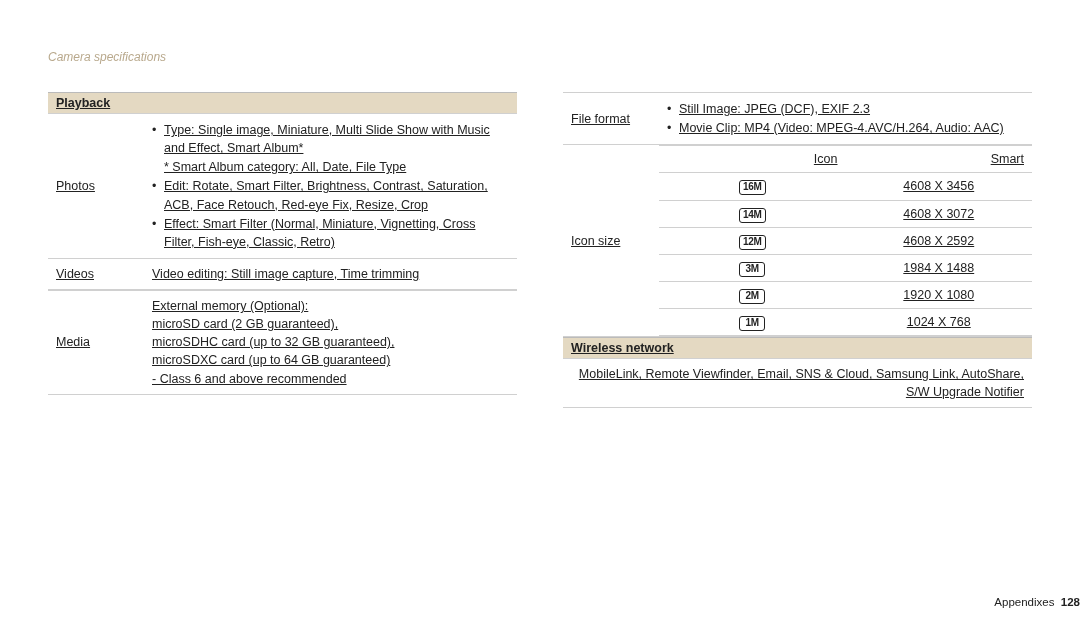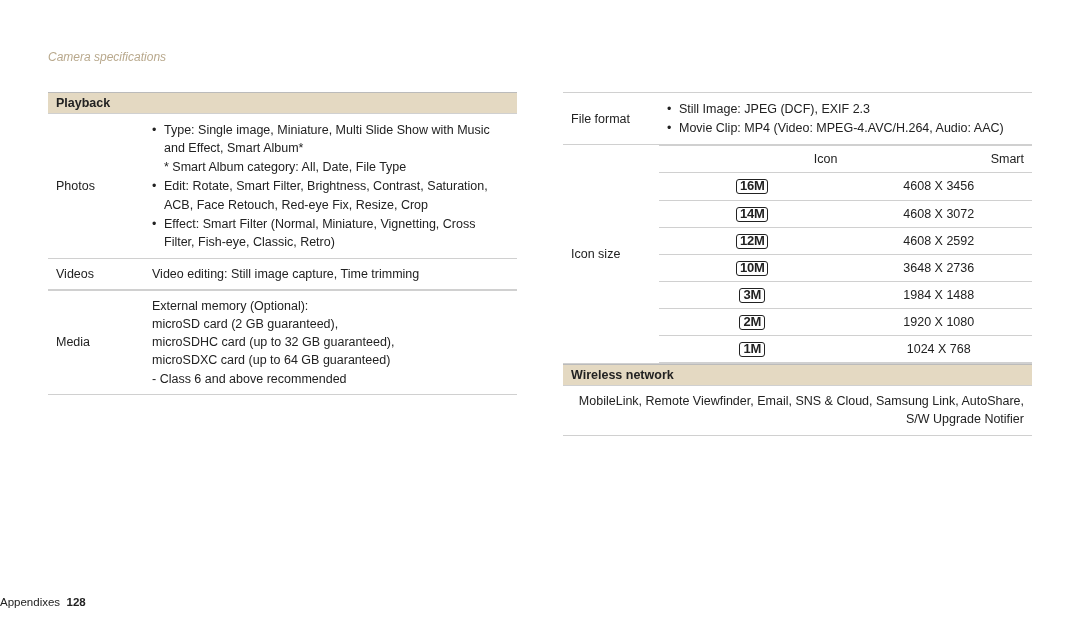--- a/index.html
+++ b/index.html
@@ -20,20 +20,21 @@
       font-weight: 400;
       margin-bottom: 28px;
     }
     .columns {
       display: flex;
       gap: 46px;
     }
     .col {
       flex: 1;
       min-width: 0;
+      text-decoration: underline;
     }
     .section-header {
       background: #e4d9c2;
       border-top: 1px solid #bbb;
       font-weight: 700;
       padding: 3px 8px;
       font-size: 12.5px;
       color: #222;
     }
     table.spec {
@@ -86,39 +87,39 @@
     table.sizes th {
       text-align: right;
     }
     .size-icon {
       display: inline-block;
       border: 1.5px solid #222;
       border-radius: 3px;
       min-width: 26px;
       height: 15px;
       line-height: 12px;
-      font-size: 13px;
+      font-size: 10px;
       font-weight: 700;
       padding: 0 3px;
       letter-spacing: -0.3px;
     }
     .wireless-body {
       border-top: 1px solid #d0d0d0;
       border-bottom: 1px solid #d0d0d0;
       padding: 6px 8px;
       font-size: 12.5px;
       line-height: 1.45;
       text-align: right;
     }
     .footer {
       position: absolute;
       bottom: 22px;
       left: 0;
       width: 100%;
-      text-align: left;
+      text-align: right;
       font-size: 11.5px;
       color: #222;
     }
     .footer .pn { font-weight: 700; }
     td.icon-cell { width: 50%; }
   </style>
 </head>
 <body>
 
 <div class="page-title">Camera specifications</div>
@@ -191,24 +192,20 @@
                   </tr>
             <tr>
                     <td class="icon-cell"><span class="size-icon">14M</span></td>
                     <td>4608 X 3072</td>
                   </tr>
             <tr>
                     <td class="icon-cell"><span class="size-icon">12M</span></td>
                     <td>4608 X 2592</td>
                   </tr>
             <tr>
-                    <td class="icon-cell"><span class="size-icon">10M</span></td>
-                    <td>3648 X 2736</td>
-                  </tr>
-            <tr>
                     <td class="icon-cell"><span class="size-icon">3M</span></td>
                     <td>1984 X 1488</td>
                   </tr>
             <tr>
                     <td class="icon-cell"><span class="size-icon">2M</span></td>
                     <td>1920 X 1080</td>
                   </tr>
             <tr>
                     <td class="icon-cell"><span class="size-icon">1M</span></td>
                     <td>1024 X 768</td>

